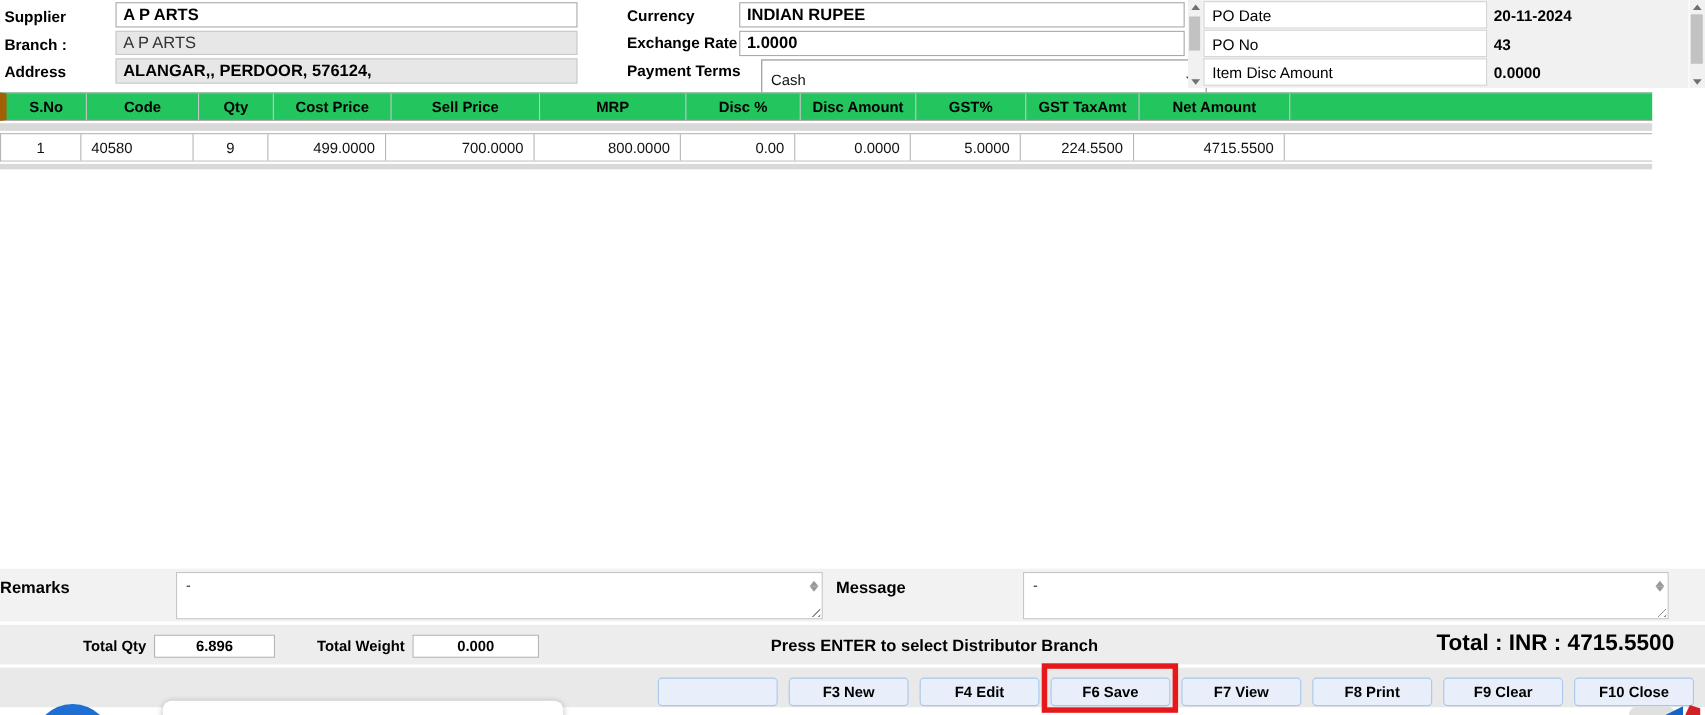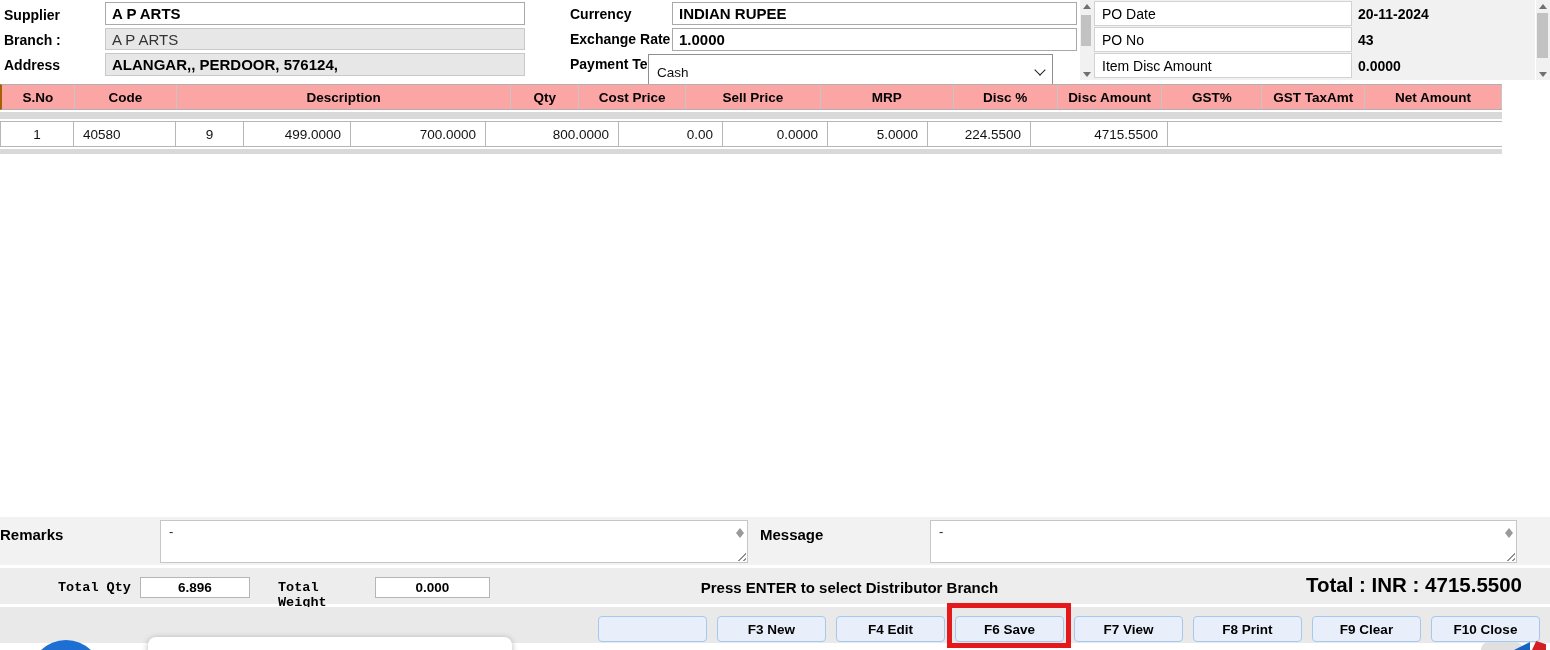--- a/index.html
+++ b/index.html
@@ -31,21 +31,21 @@
   .po-row { position:absolute; left:1px; width:434px; height:25px; }
   .po-row .cell { position:absolute; left:0; top:0; width:258px; height:25px; background:#fff;
                   border:1px solid #d2d2d2; display:flex; align-items:center; padding-left:7px;
                   font-weight:normal; font-size:14px; }
   .po-row .val { position:absolute; left:264px; top:0; height:25px; display:flex; align-items:center;
                  font-weight:bold; font-size:14px; }
 
   
   #items-table { position:absolute; left:0; top:84px; width:1502px; }
   .trow { display:flex; width:1502px; }
-  .thead { background:#fca5a5; border-top:1px solid #b0b0b0; border-bottom:1px solid #b0b0b0; border-left:2px solid #a16207; height:26px; }
+  .thead { background:#22c55e; border-top:1px solid #b0b0b0; border-bottom:1px solid #b0b0b0; border-left:6px solid #a16207; height:26px; }
   .thead .tc { border-right:1px solid #c6c6c6; font-weight:bold; font-size:13.5px;
                display:flex; align-items:center; justify-content:center; }
   .tbody { background:#fff; border-top:1px solid #b6b6b6; border-bottom:1px solid #b6b6b6; border-left:1px solid #b6b6b6; height:26px; }
   .tbody .tc { border-right:1px solid #b6b6b6; font-size:13.5px; color:#111;
                display:flex; align-items:center; padding:0 9px; }
   .gbar { width:1502px; background:#d9d9d9; }
   .wgap { width:1502px; background:#fff; }
   .c0{width:73px} .c1{width:102px} .c2{width:335px} .c3{width:68px} .c4{width:107px} .c5{width:135px}
   .c6{width:133px} .c7{width:104px} .c8{width:105px} .c9{width:100px} .c10{width:103px} .c11{width:137px}
   .al{justify-content:flex-start} .ac{justify-content:center} .ar{justify-content:flex-end}
@@ -57,21 +57,21 @@
   .tbox .tval { position:absolute; left:8px; top:3px; font-size:13px; color:#222; }
   .spincol { position:absolute; right:3px; top:3px; display:flex; flex-direction:column; gap:3px; align-items:center; }
   .sp-up { width:0;height:0;border:4px solid transparent;border-bottom:5px solid #9a9a9a; margin-bottom:-3px;}
   .sp-dn { width:0;height:0;border:4px solid transparent;border-top:5px solid #9a9a9a; }
   .rsz { position:absolute; right:1px; bottom:1px; width:10px; height:10px;
          clip-path:polygon(100% 0,100% 100%,0 100%);
          background:repeating-linear-gradient(135deg,#8f8f8f 0 1.2px,transparent 1.2px 4px); }
 
   
   #totals-strip { position:absolute; left:0; top:568px; width:1550px; height:36px; background:#ededed; }
-  .tot-lbl { position:absolute; font-weight:bold; font-size:13.5px; text-align:left;font-family:Liberation Mono, monospace; }
+  .tot-lbl { position:absolute; font-weight:bold; font-size:13.5px; text-align:right; }
   .tot-inp { position:absolute; top:9px; height:21px; background:#fff; border:1px solid #b5b5b5;
              font-weight:bold; font-size:13.5px; display:flex; align-items:center; justify-content:center; }
   #hint { position:absolute; left:622px; top:11px; width:455px; text-align:center; font-weight:bold; font-size:15px; }
   #grand-total { position:absolute; right:28px; top:5px; font-weight:bold; font-size:20.5px; }
 
   
   #action-bar { position:absolute; left:0; top:607px; width:1550px; height:36px; background:#e9e9e9; }
   .abtn { position:absolute; top:9px; width:109px; height:26px; background:#e8effa;
           border:1px solid #a6c8ec; border-radius:4px; font-family:"Liberation Sans",sans-serif;
           font-weight:bold; font-size:13.5px; color:#000; display:flex; align-items:center; justify-content:center;
@@ -113,21 +113,21 @@
   <div class="inp" style="left:672px; top:2px; width:405px; height:23px;">
     <span>INDIAN RUPEE</span>
   </div>
 
   <span class="lbl" style="left:570px; top:31px;">Exchange Rate</span>
   <div class="inp" style="left:672px; top:28px; width:405px; height:23px;">
     <span>1.0000</span>
   </div>
 
   <span class="lbl" style="left:570px; top:56px;">Payment Terms</span>
-  <div class="sel" style="left:648px; top:54px; width:405px; height:36px;">
+  <div class="sel" style="left:692px; top:54px; width:405px; height:36px;">
     <span>Cash</span>
     <span class="chev"></span>
   </div>
 
   <div class="sbar" style="left:1080px; top:0; height:80px;">
     <div class="sb-btn" style="top:0;">
         <span class="tri-up"></span>
       </div>
     <div class="sb-thumb" style="top:15px; height:31px;"></div>
     <div class="sb-btn" style="bottom:0;">
@@ -157,21 +157,20 @@
     <div class="sb-thumb" style="top:13px; height:45px; width:11px;"></div>
     <div class="sb-btn" style="bottom:0;">
         <span class="tri-down"></span>
       </div>
   </div>
 
   <div id="items-table">
     <div class="trow thead">
       <div class="tc c0">S.No</div>
       <div class="tc c1">Code</div>
-      <div class="tc c2">Description</div>
       <div class="tc c3">Qty</div>
       <div class="tc c4">Cost Price</div>
       <div class="tc c5">Sell Price</div>
       <div class="tc c6">MRP</div>
       <div class="tc c7">Disc %</div>
       <div class="tc c8">Disc Amount</div>
       <div class="tc c9">GST%</div>
       <div class="tc c10">GST TaxAmt</div>
       <div class="tc c11">Net Amount</div>
     </div>

